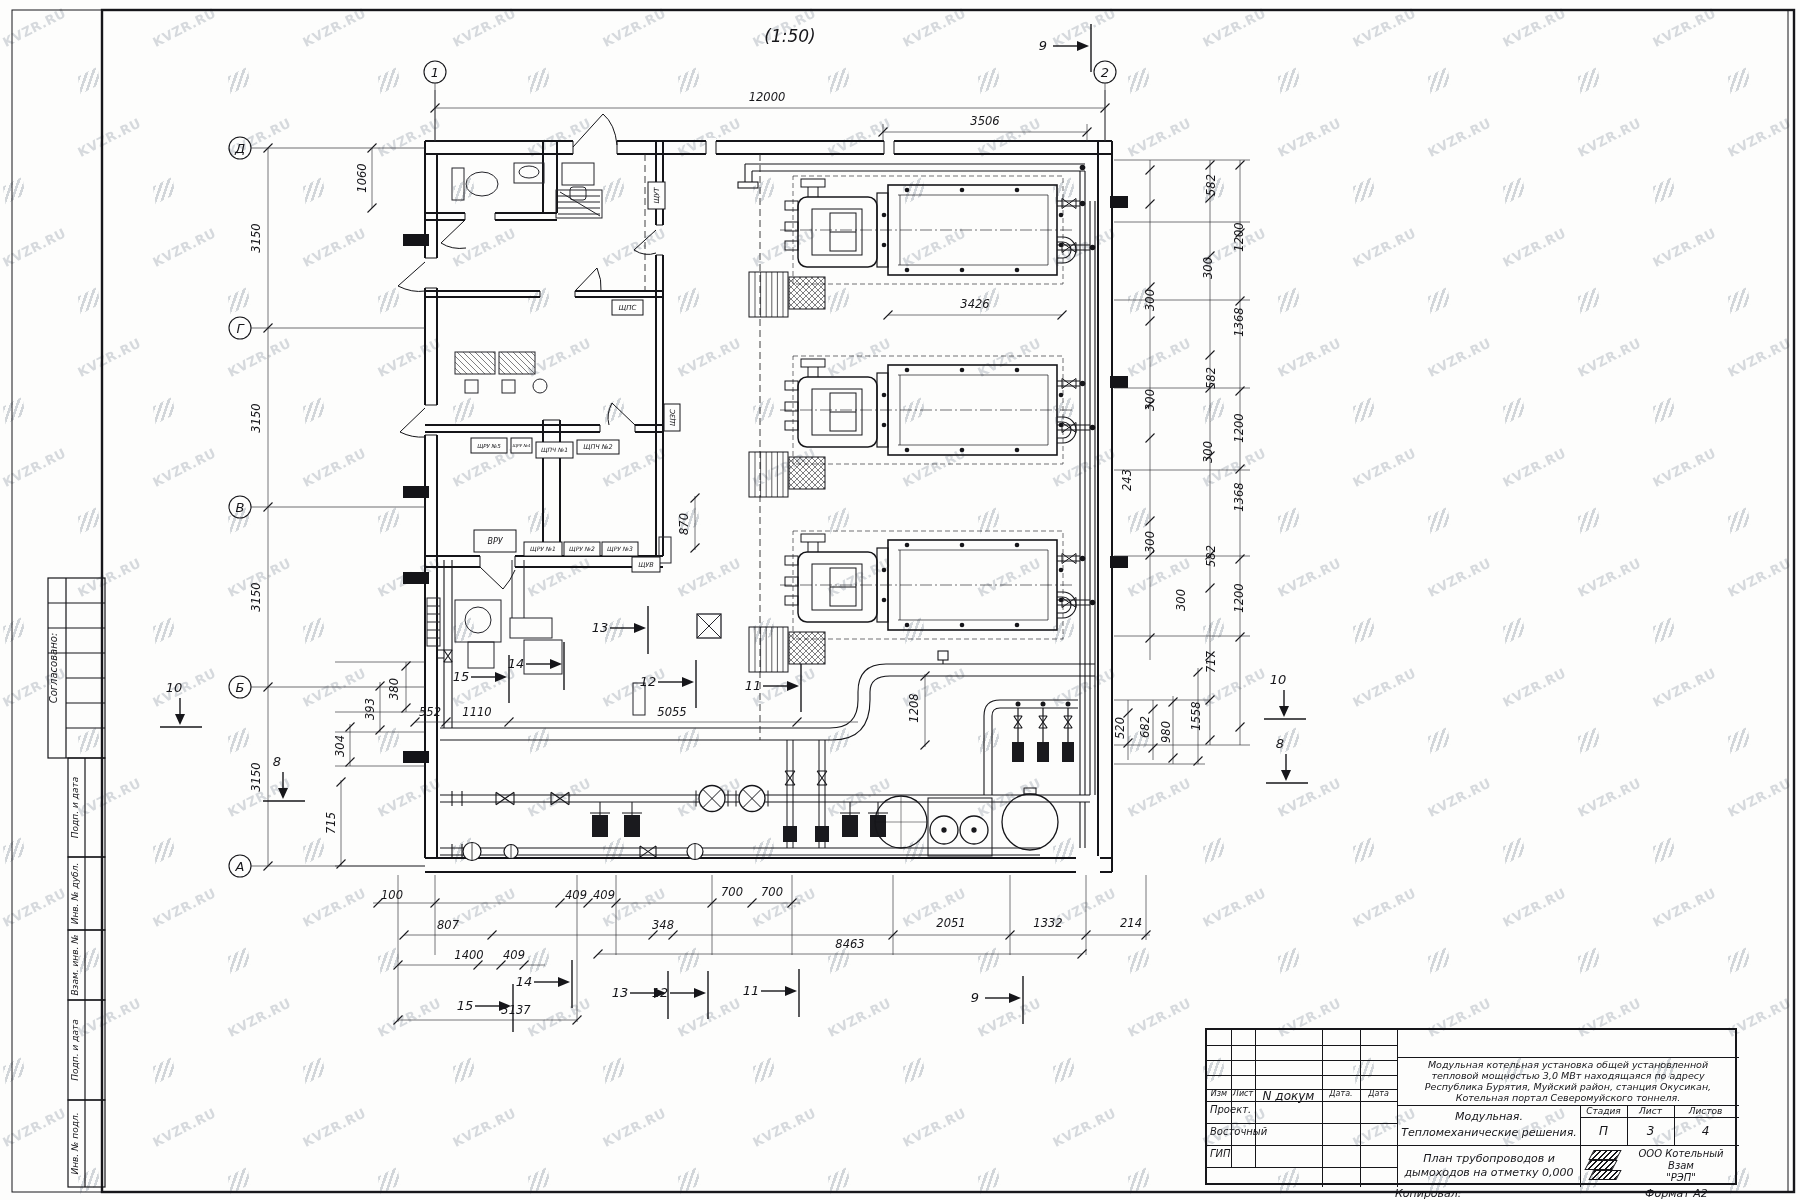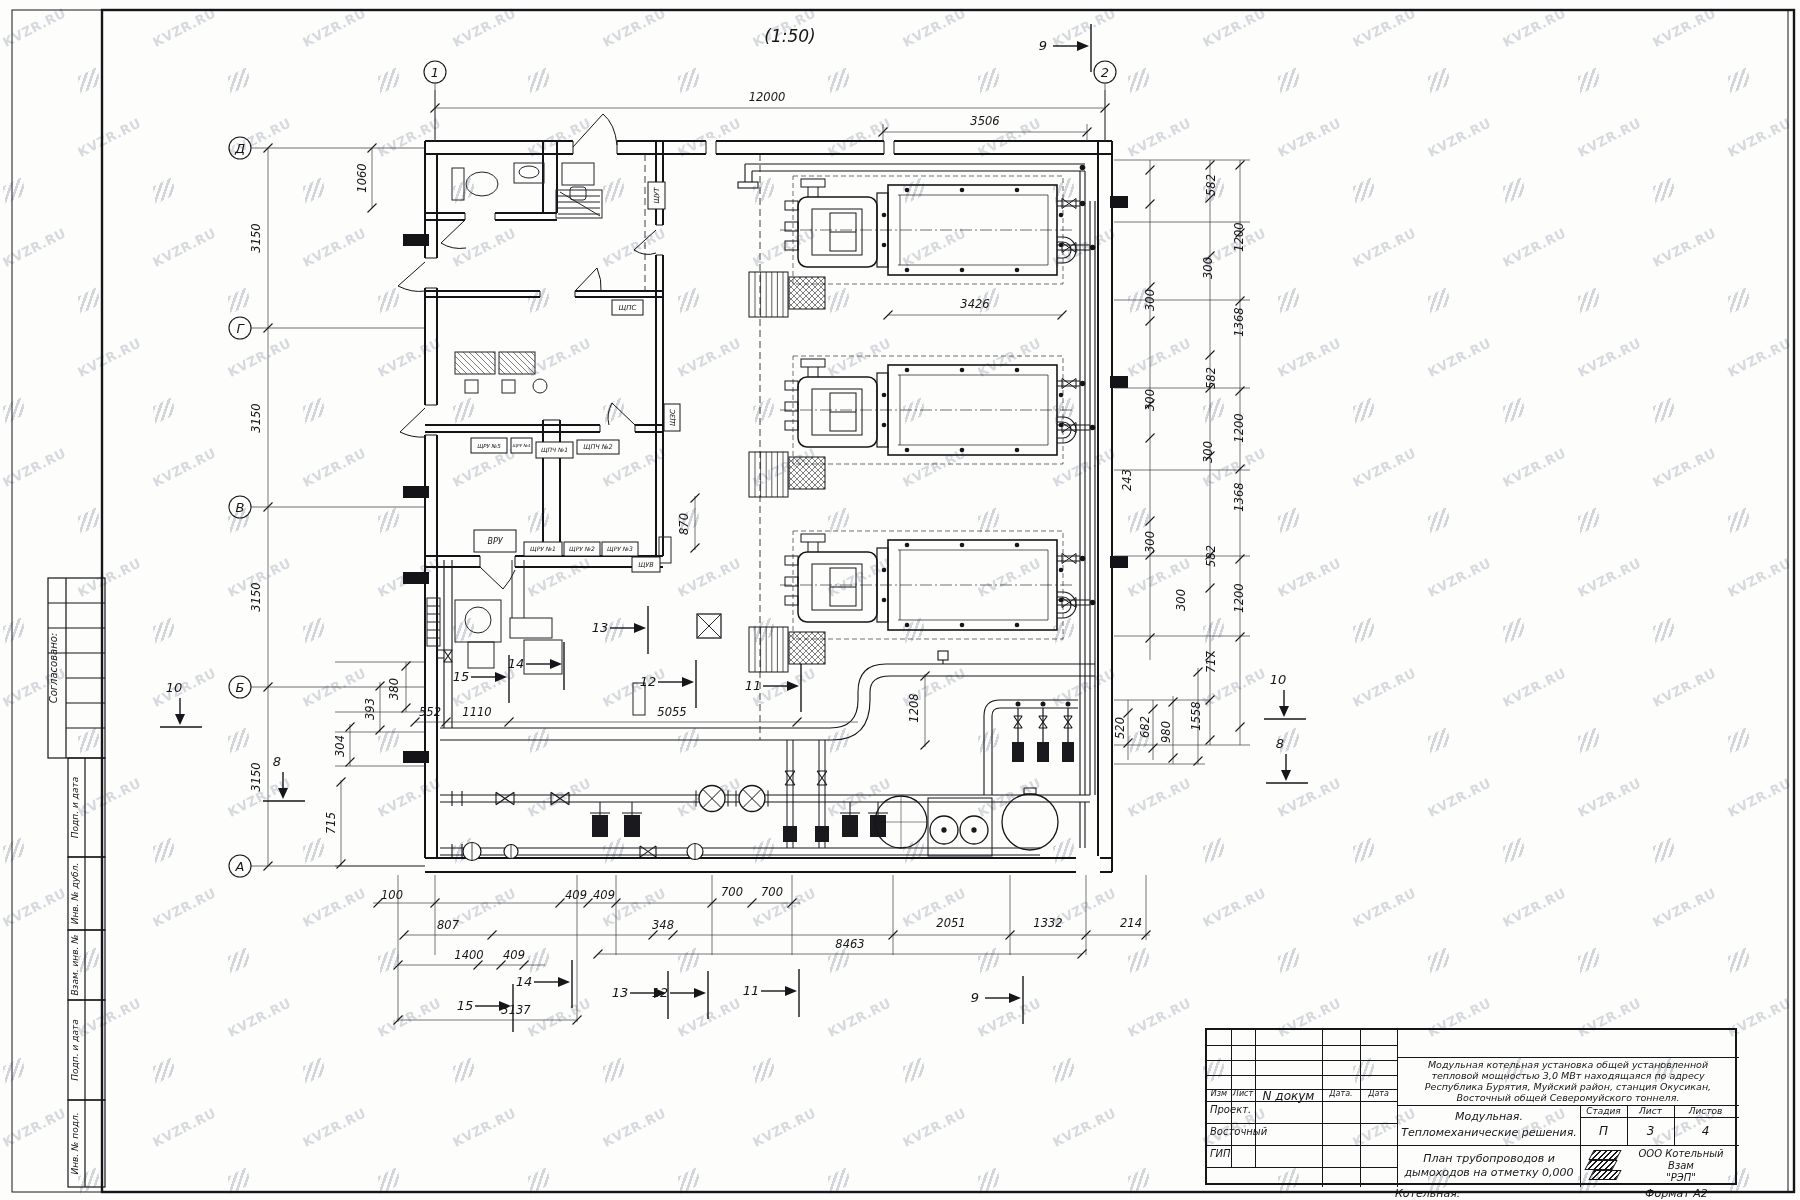--- a/index.html
+++ b/index.html
@@ -1099,21 +1099,21 @@
         <div class="cellline" style="left: 0px; top: 115px; width: 190px; height: 1px;"></div>
         <div class="cellline" style="left: 0px; top: 137px; width: 190px; height: 1px;"></div>
         <div class="cellline" style="left: 190px; top: 27px; width: 342px; height: 1px;"></div>
         <div class="cellline" style="left: 190px; top: 75px; width: 342px; height: 1px;"></div>
         <div class="cellline" style="left: 373px; top: 87px; width: 159px; height: 1px;"></div>
         <div class="cellline" style="left: 190px; top: 115px; width: 342px; height: 1px;"></div>
       </div>
     <span class="tbt ctr desc" style="top:29px">Модульная котельная установка общей установленной</span>
     <span class="tbt ctr desc" style="top:40px">тепловой мощностью 3,0 МВт  находящаяся по адресу</span>
     <span class="tbt ctr desc" style="top:51px">Республика Бурятия, Муйский район, станция Окусикан,</span>
-    <span class="tbt ctr desc" style="top:62px">Восточный общей Северомуйского тоннеля.</span>
+    <span class="tbt ctr desc" style="top:62px">Котельная портал Северомуйского тоннеля.</span>
 
     <span class="tbt ctr" style="left:0;top:59px;width:24px;font-size:8px">Изм</span>
     <span class="tbt ctr" style="left:24px;top:59px;width:24px;font-size:8px">Лист</span>
     <span class="tbt ctr" style="left:48px;top:59px;width:67px;font-size:12px">N докум</span>
     <span class="tbt ctr" style="left:115px;top:59px;width:38px;font-size:8px">Дата.</span>
     <span class="tbt ctr" style="left:153px;top:59px;width:37px;font-size:8px">Дата</span>
 
     <span class="tbt" style="left:3px;top:74px;font-size:10px">Проект.</span>
     <span class="tbt" style="left:3px;top:96px;font-size:10px">Восточный</span>
     <span class="tbt" style="left:3px;top:118px;font-size:10px">ГИП</span>
@@ -1133,15 +1133,15 @@
 
     <div id="tb-logo">
         <span></span>
         <span></span>
         <span></span>
       </div>
     <span class="tbt ctr" style="left:418px;top:118px;width:112px;font-size:10px">ООО Котельный</span>
     <span class="tbt ctr" style="left:418px;top:130px;width:112px;font-size:10px">Взам</span>
     <span class="tbt ctr" style="left:418px;top:142px;width:112px;font-size:10px">"РЭП"</span>
   </div>
-  <span class="below-tb" style="left:1395px;top:1187px">Котельная:</span>
+  <span class="below-tb" style="left:1395px;top:1187px">Копировал:</span>
   <span class="below-tb" style="left:1645px;top:1187px">Формат А2</span>
 </div>
 
 </body></html>

